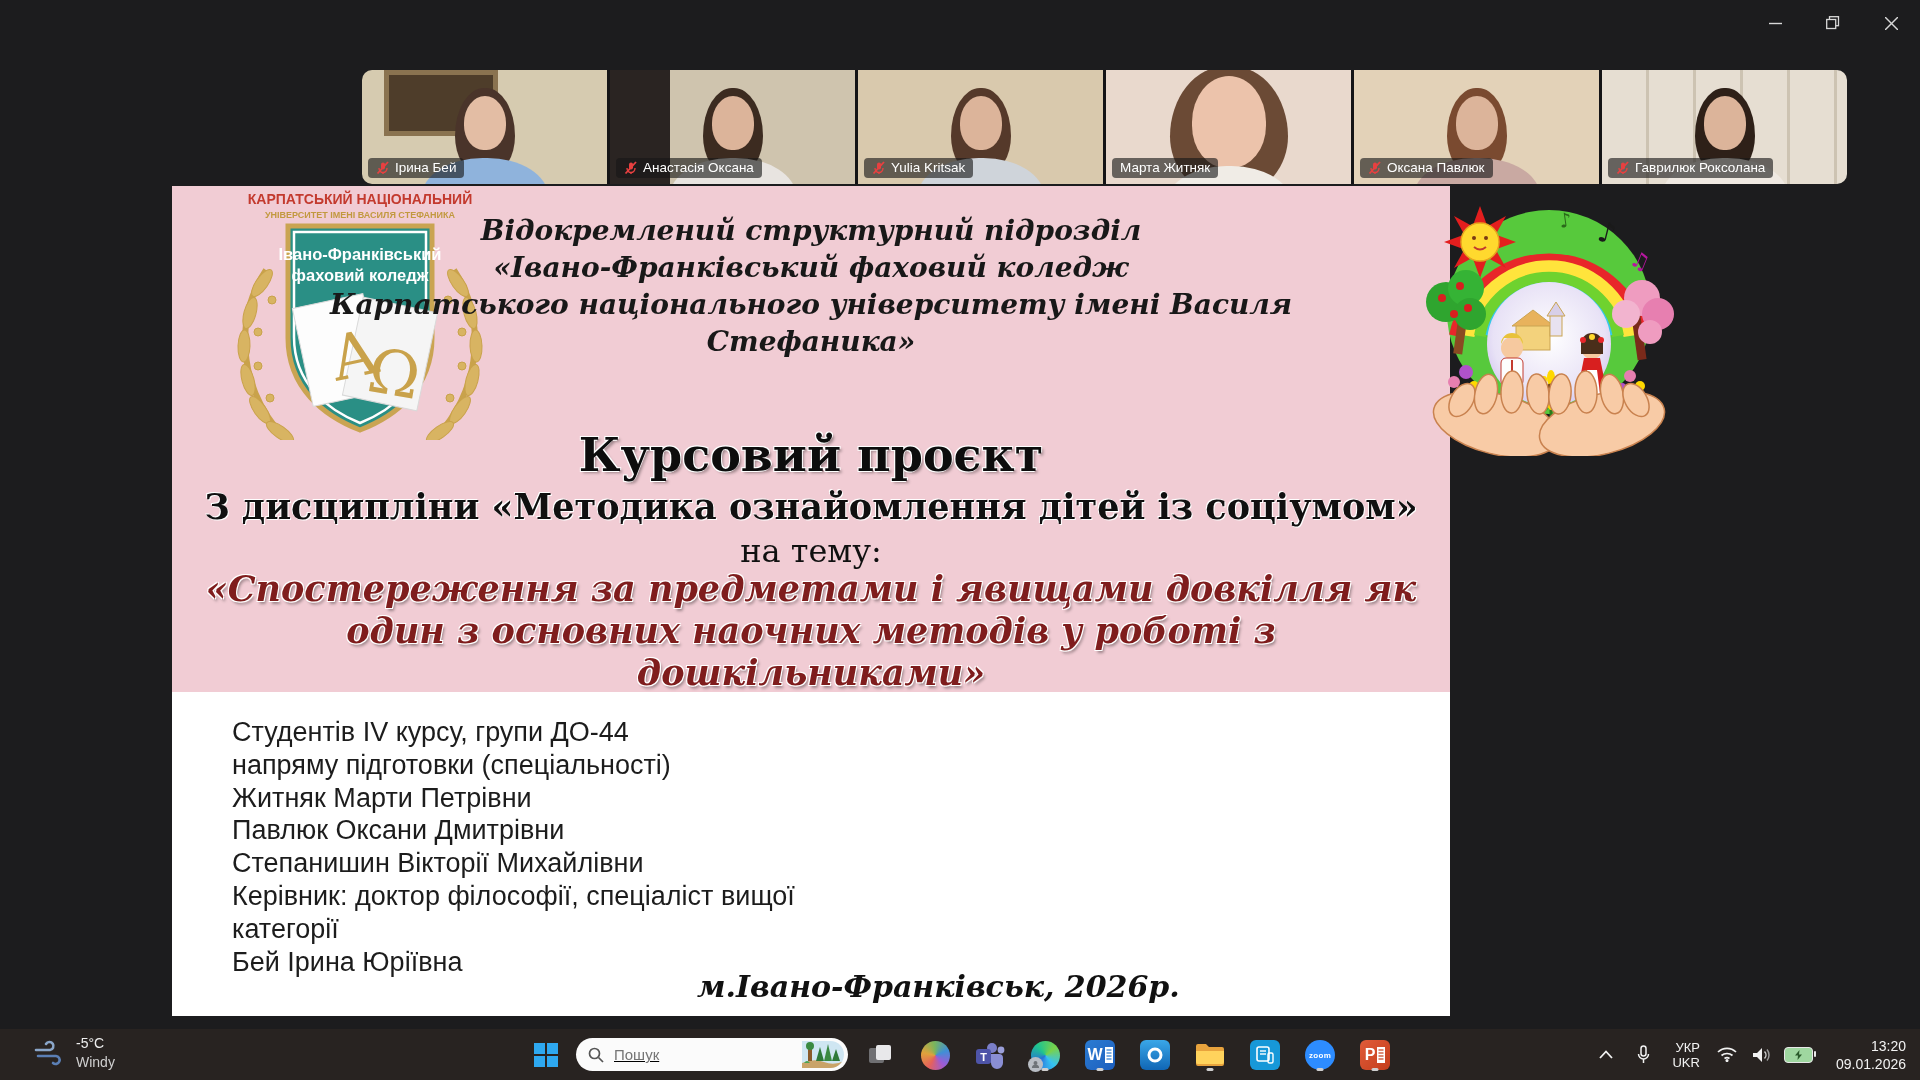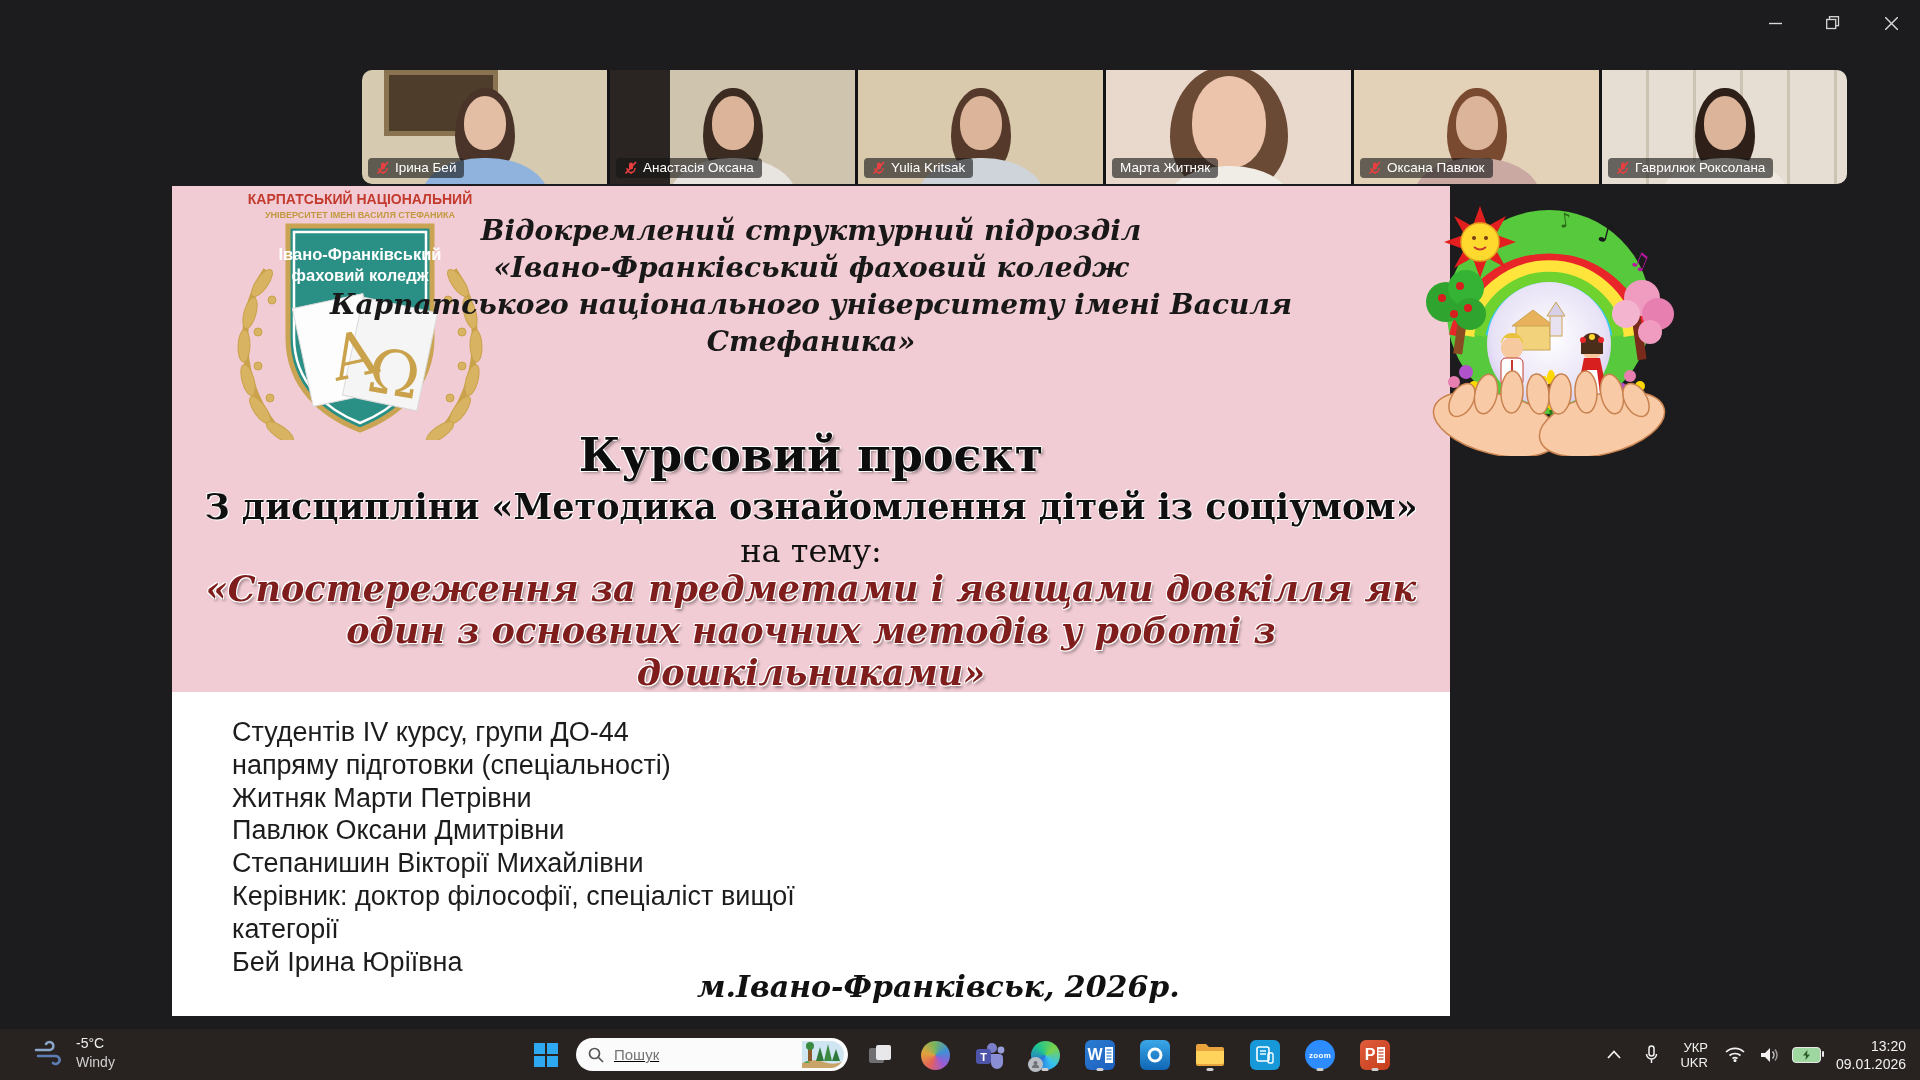--- a/index.html
+++ b/index.html
@@ -85,21 +85,21 @@
   .printer{background:#1798d8;}
   .zoomic{width:30px;height:30px;border-radius:50%;background:#2d8cff;color:#fff;font-weight:bold;
           font-size:8px;display:flex;align-items:center;justify-content:center;letter-spacing:.3px;}
   .ppt{background:linear-gradient(135deg,#e05c3a,#c43e1c);color:#fff;font-weight:bold;font-size:16px;}
   .tray{position:absolute;right:0;top:0;height:51px;display:flex;align-items:center;color:#f2f2f2;}
   .trayitem{display:flex;align-items:center;justify-content:center;}
   .lang{display:flex;flex-direction:column;align-items:flex-end;font-size:13px;line-height:15px;margin:16px 10px;}
   .battery{position:relative;width:27px;height:14px;border:1.6px solid #e8e8e8;border-radius:4px;background:#9fd7a0;
            display:flex;align-items:center;justify-content:center;}
   .battery::after{content:'';position:absolute;right:-4px;top:3px;width:2.5px;height:6px;background:#e8e8e8;border-radius:1px;}
-  .clock{display:flex;flex-direction:column;align-items:flex-end;font-size:14px;line-height:18px;margin:0 14px 0 8px;}
+  .clock{display:flex;flex-direction:column;align-items:flex-end;font-size:14px;line-height:18px;margin:0 14px 0 16px;}
 </style>
 </head>
 <body>
 
 <div class="screen">
 
   <div class="wc">
     <div class="wcbtn">
       <svg width="13" height="13" viewBox="0 0 13 13">
           <line x1="0" y1="6.5" x2="13" y2="6.5" stroke="#d8d8d8" stroke-width="1.4"></line>

